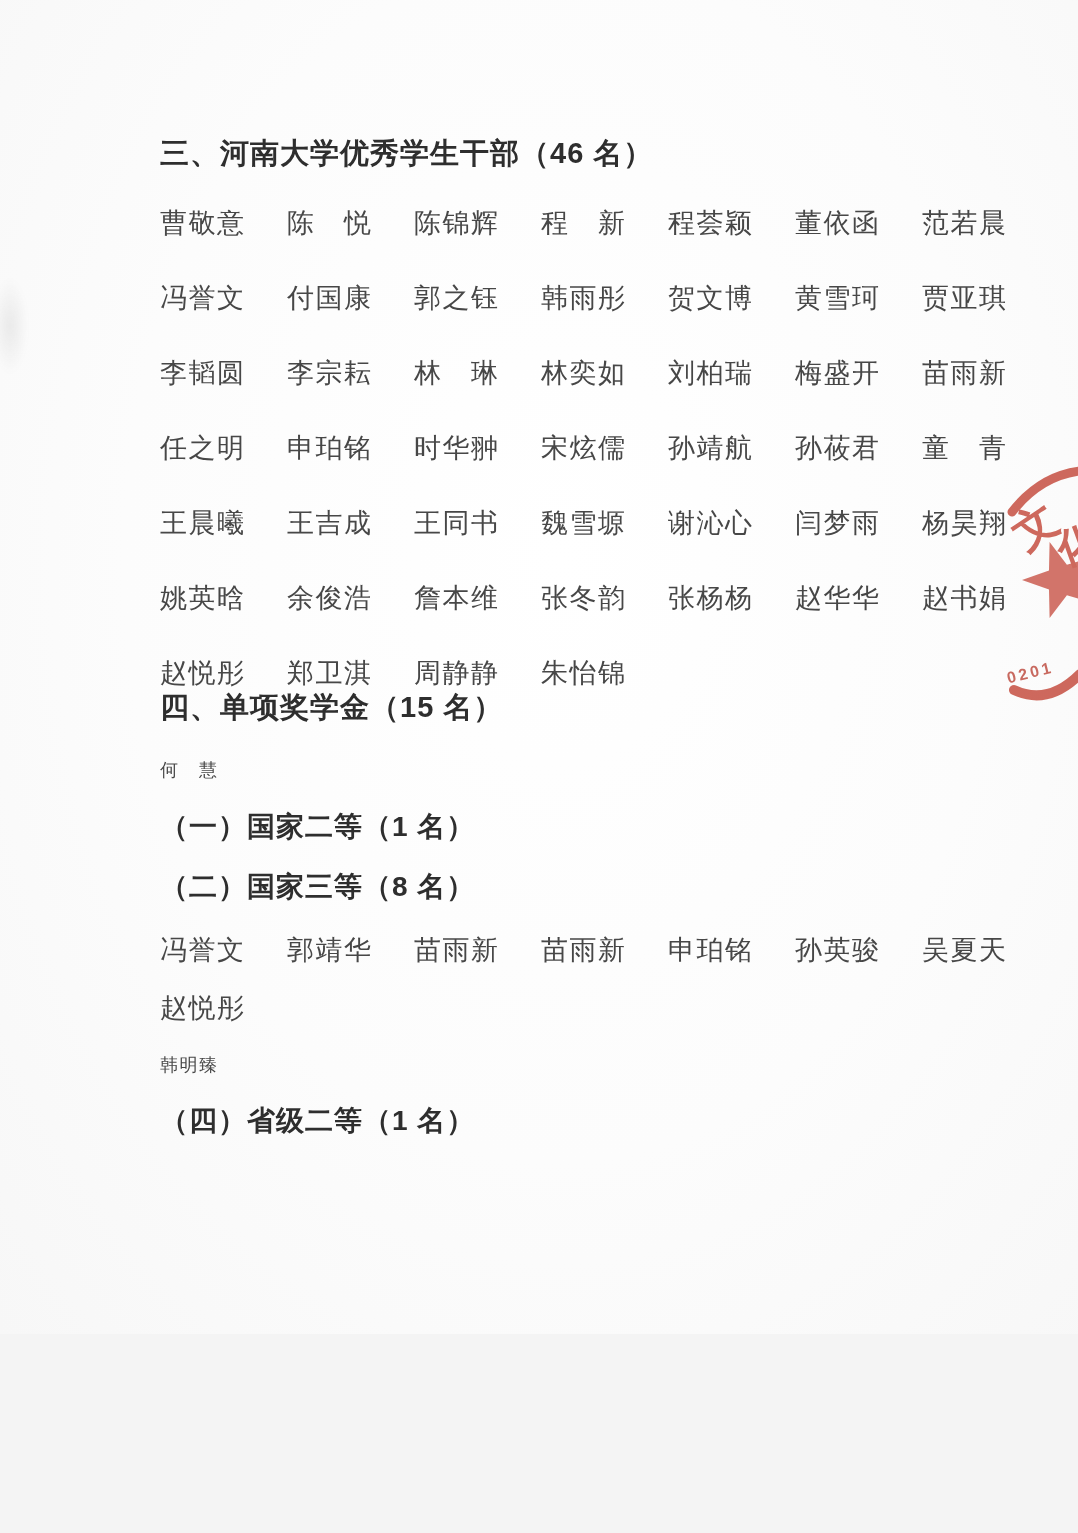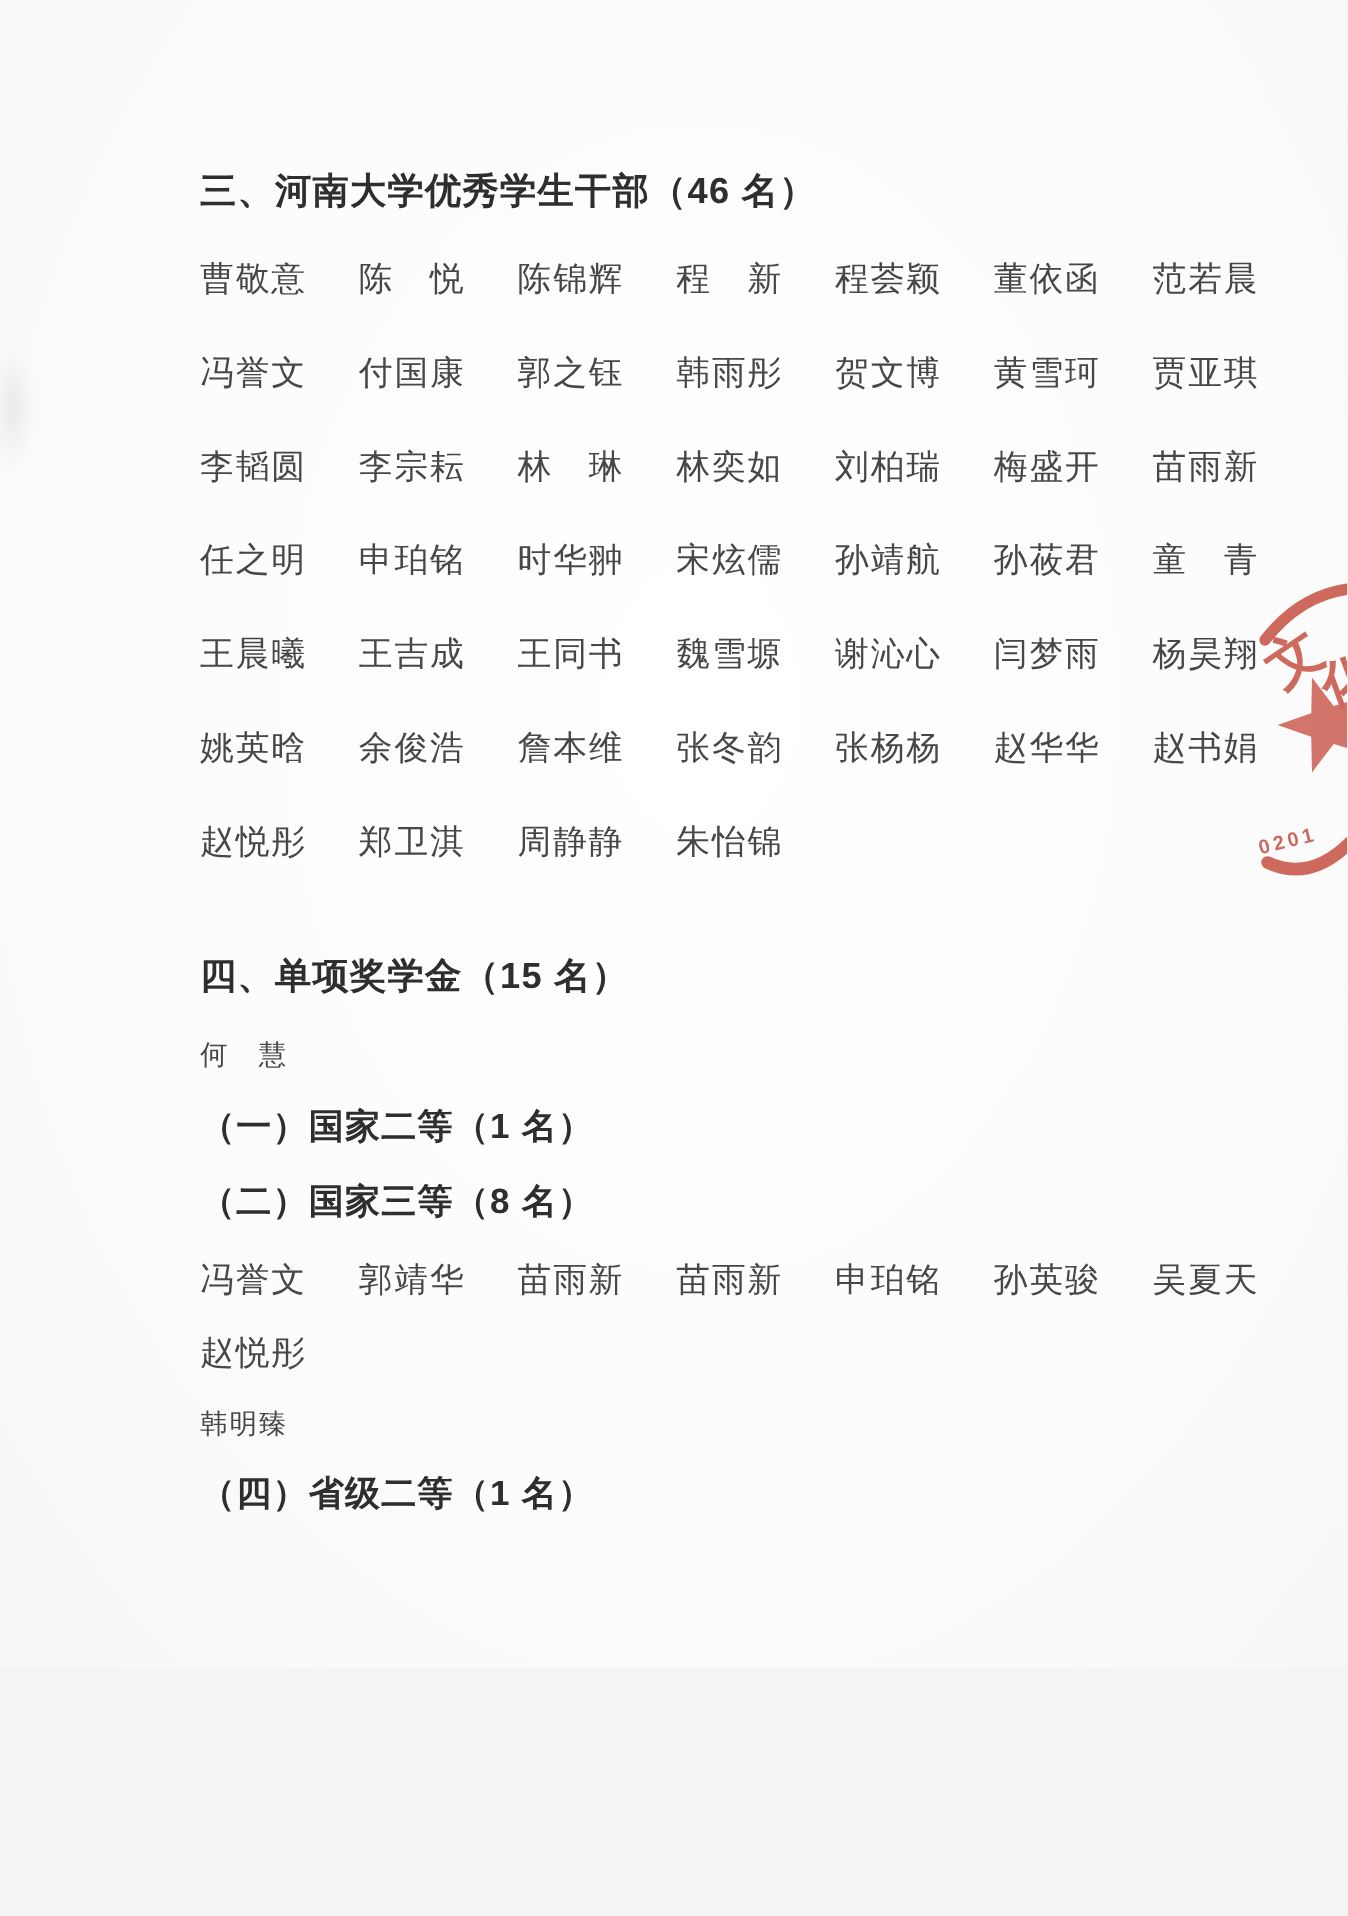--- a/index.html
+++ b/index.html
@@ -37,35 +37,35 @@
   }
   .names-grid.single-row{row-gap:24px;}
   .name{
     font-size:27px;
     line-height:34px;
     letter-spacing:1.5px;
     color:#474747;
     white-space:nowrap;
   }
   .name-line{
-    font-size:22px;
+    font-size:18px;
     line-height:34px;
     letter-spacing:1.5px;
     color:#474747;
   }
   .sub-heading{
     font-family:"Liberation Sans","DejaVu Sans",sans-serif;
     font-weight:700;
     font-size:28px;
     line-height:34px;
     color:#2e2e2e;
     letter-spacing:1px;
     margin:0;
   }
-  .mt-sec4{margin-top:74px;}
+  .mt-sec4{}
   .mt-35{margin-top:35px;}
   .mt-29{margin-top:29px;}
   .mt-27{margin-top:23px;}
   .mt-26{margin-top:26px;}
   .mt-25{margin-top:25px;}
   .mt-24{margin-top:24px;}
   .mt-23{margin-top:23px;}
   .mt-22{margin-top:22px;}
   .grid-mt{margin-top:29px;}
   .seal{

